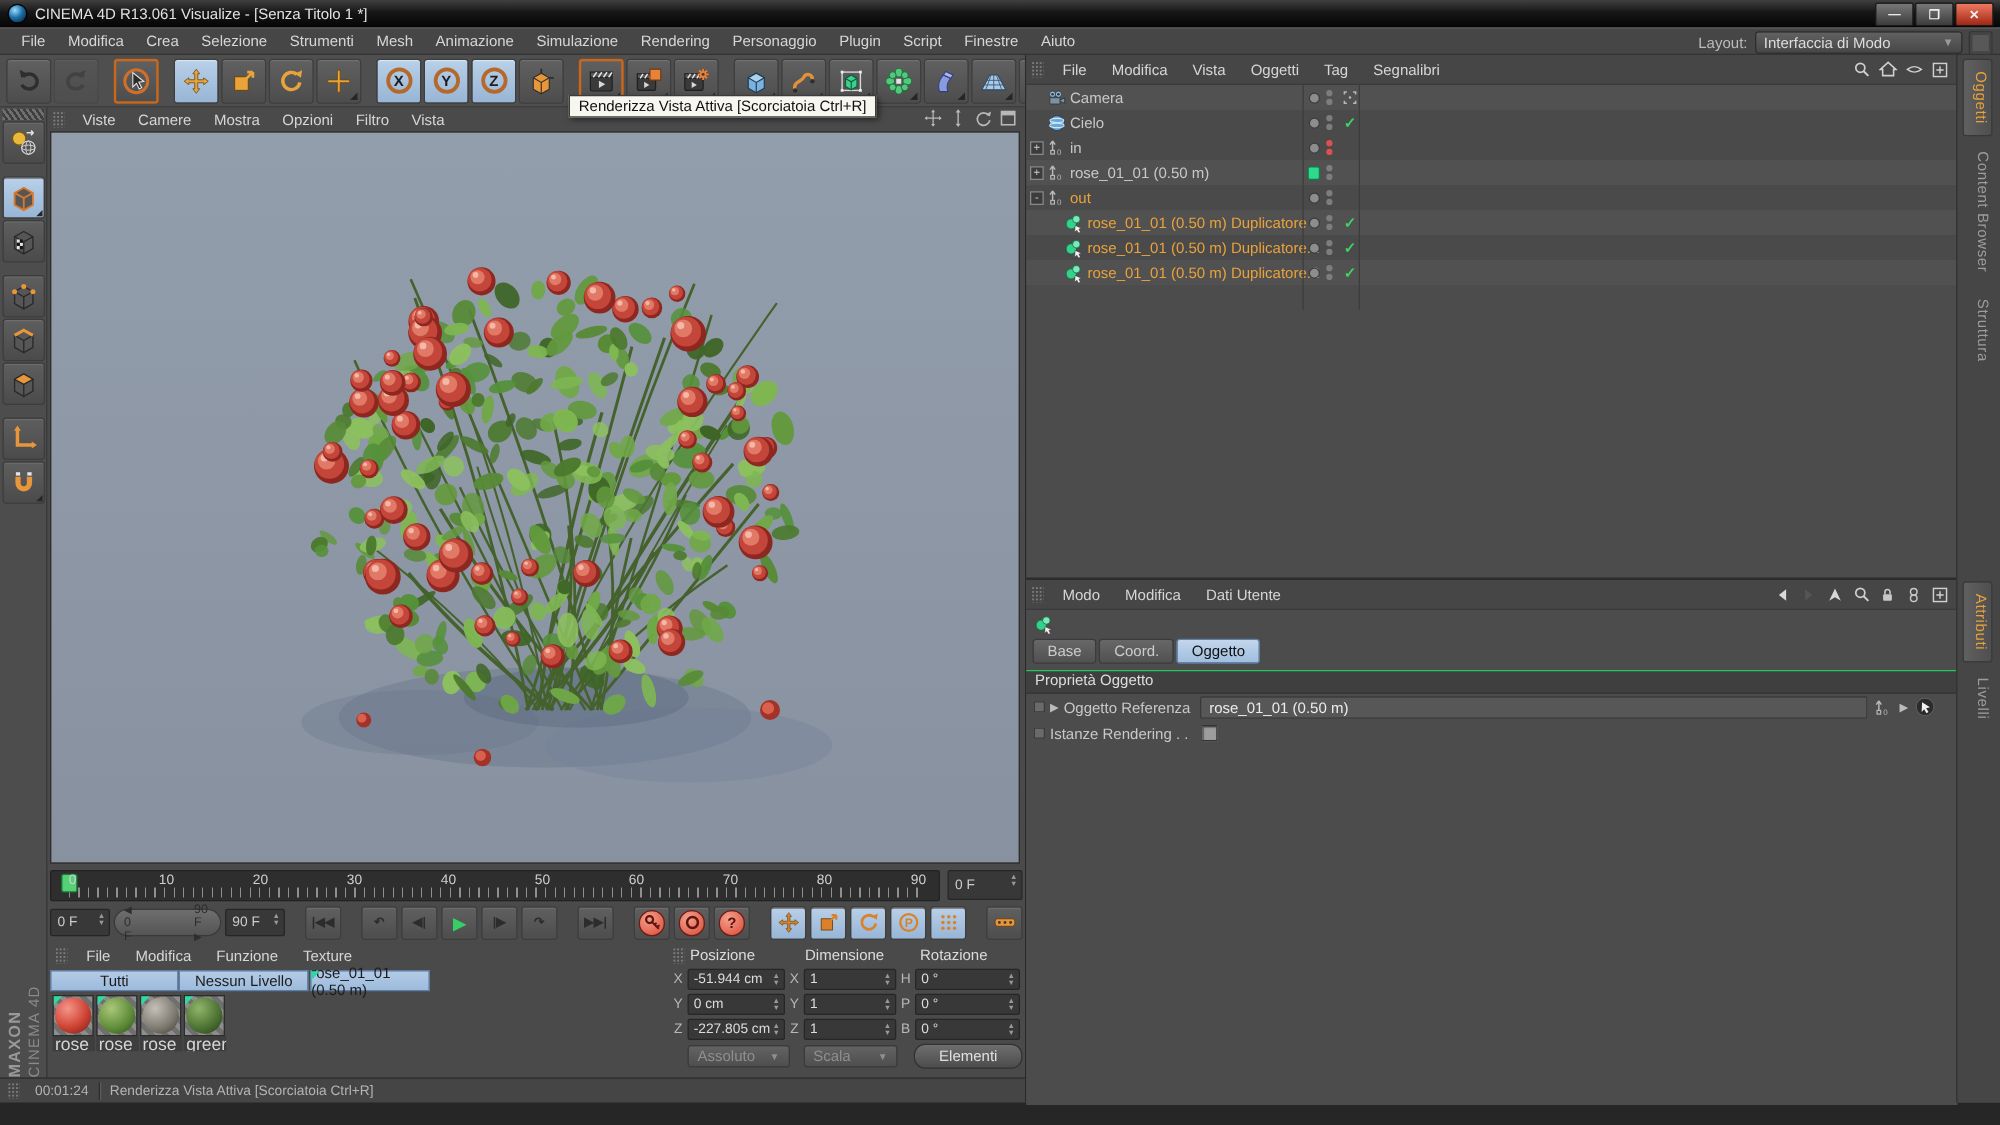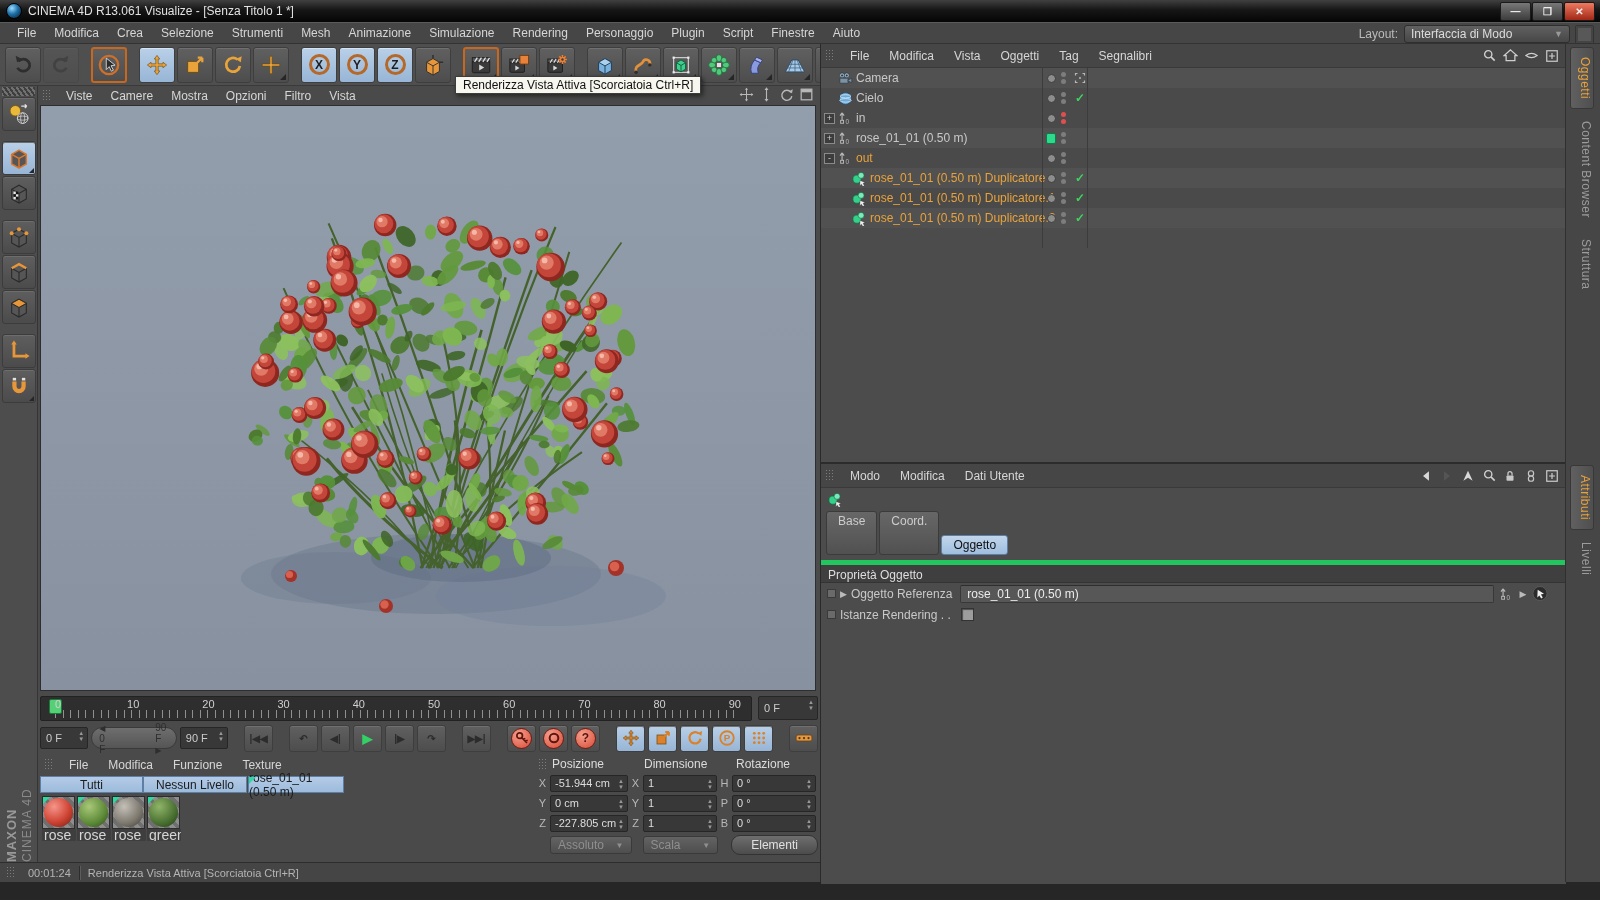--- a/index.html
+++ b/index.html
@@ -156,23 +156,23 @@
     font-size:12px;font-weight:bold;}
   #tree-sep1,#tree-sep2{position:absolute;top:24px;height:180px;border-left:1px solid #3c3c3c;}
   #tree-sep1{left:221px;} #tree-sep2{left:266px;}
   
   #attrpanel{position:absolute;left:0;top:418px;width:745px;height:420px;background:#4c4c4c;border-top:2px solid #2c2c2c;}
   #attr-title{display:flex;align-items:center;gap:5px;height:22px;padding-left:6px;color:#dcdcdc;
     font-size:11px;white-space:nowrap;overflow:hidden;}
   #attr-tabs{display:flex;gap:2px;padding-left:5px;margin-top:1px;}
   .atab{padding:2px 11px;border-radius:3px;background:linear-gradient(#676767,#515151);
     border:1px solid #3b3b3b;color:#ccc;}
-  .atab.active{background:linear-gradient(#c2d6ec,#9fbede);color:#101010;border-color:#5d7fa6;margin-top:24px;}
-  #attr-section{height:17px;margin-top:5px;background:#3f3f3f;border-top:5px solid #22c55e;
-    border-bottom:1px solid #343434;display:flex;align-items:flex-end;padding-left:7px;color:#dedede;}
+  .atab.active{background:linear-gradient(#c2d6ec,#9fbede);color:#101010;border-color:#5d7fa6;}
+  #attr-section{height:17px;margin-top:5px;background:#3f3f3f;border-top:1px solid #22c55e;
+    border-bottom:1px solid #343434;display:flex;align-items:flex-start;padding-left:7px;color:#dedede;}
   .frow{display:flex;align-items:center;height:21px;padding-left:6px;gap:4px;color:#c8c8c8;}
   .sqmark{width:7px;height:7px;background:#6a6a6a;border:1px solid #3a3a3a;flex:0 0 auto;}
   .tri{color:#bbb;font-size:9px;}
   #ref-input{flex:1 1 auto;height:16px;background:#575757;border:1px solid #383838;border-top-color:#2e2e2e;
     border-radius:2px;display:flex;align-items:center;padding:0 6px;color:#ececec;margin-left:4px;}
   .minibtn{width:16px;height:16px;display:flex;align-items:center;justify-content:center;flex:0 0 auto;}
   #inst-check{width:11px;height:11px;background:#9d9d9d;border:1px solid #333;box-shadow:inset 1px 1px 1px #4e4e4e;}
   
   #sidetabs{position:absolute;left:1565px;top:44px;width:35px;height:838px;background:#464646;
     border-left:1px solid #303030;box-sizing:border-box;}

